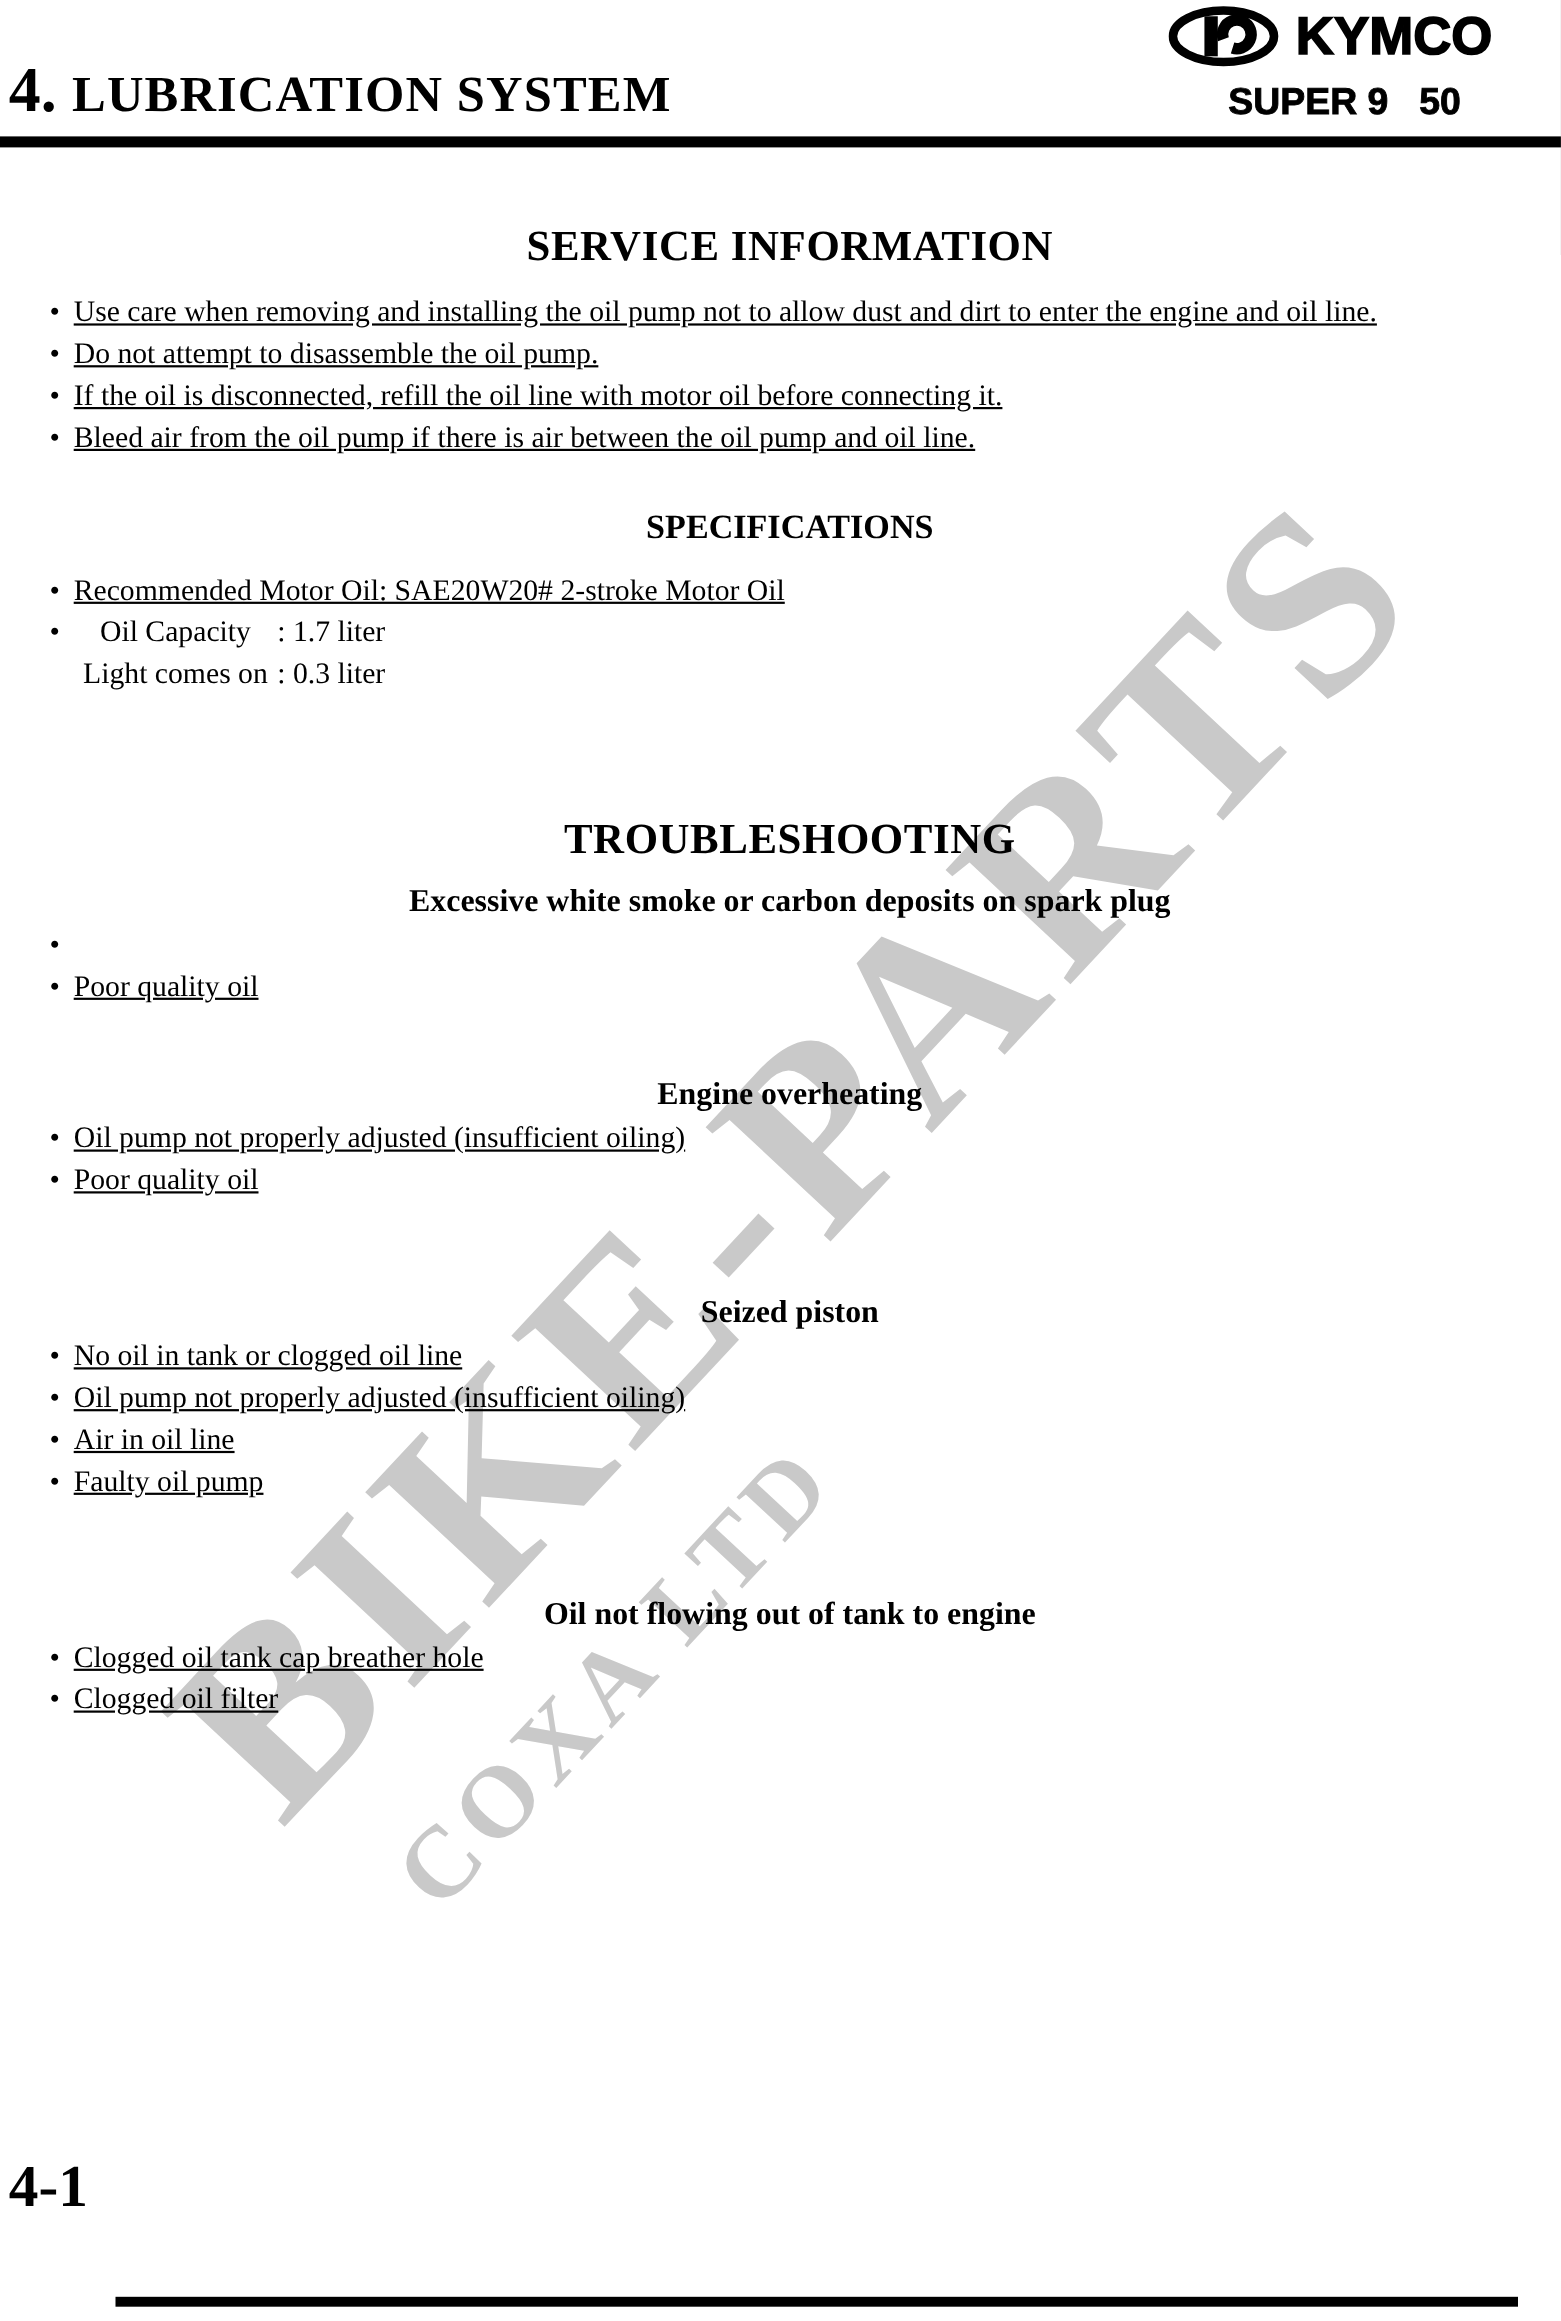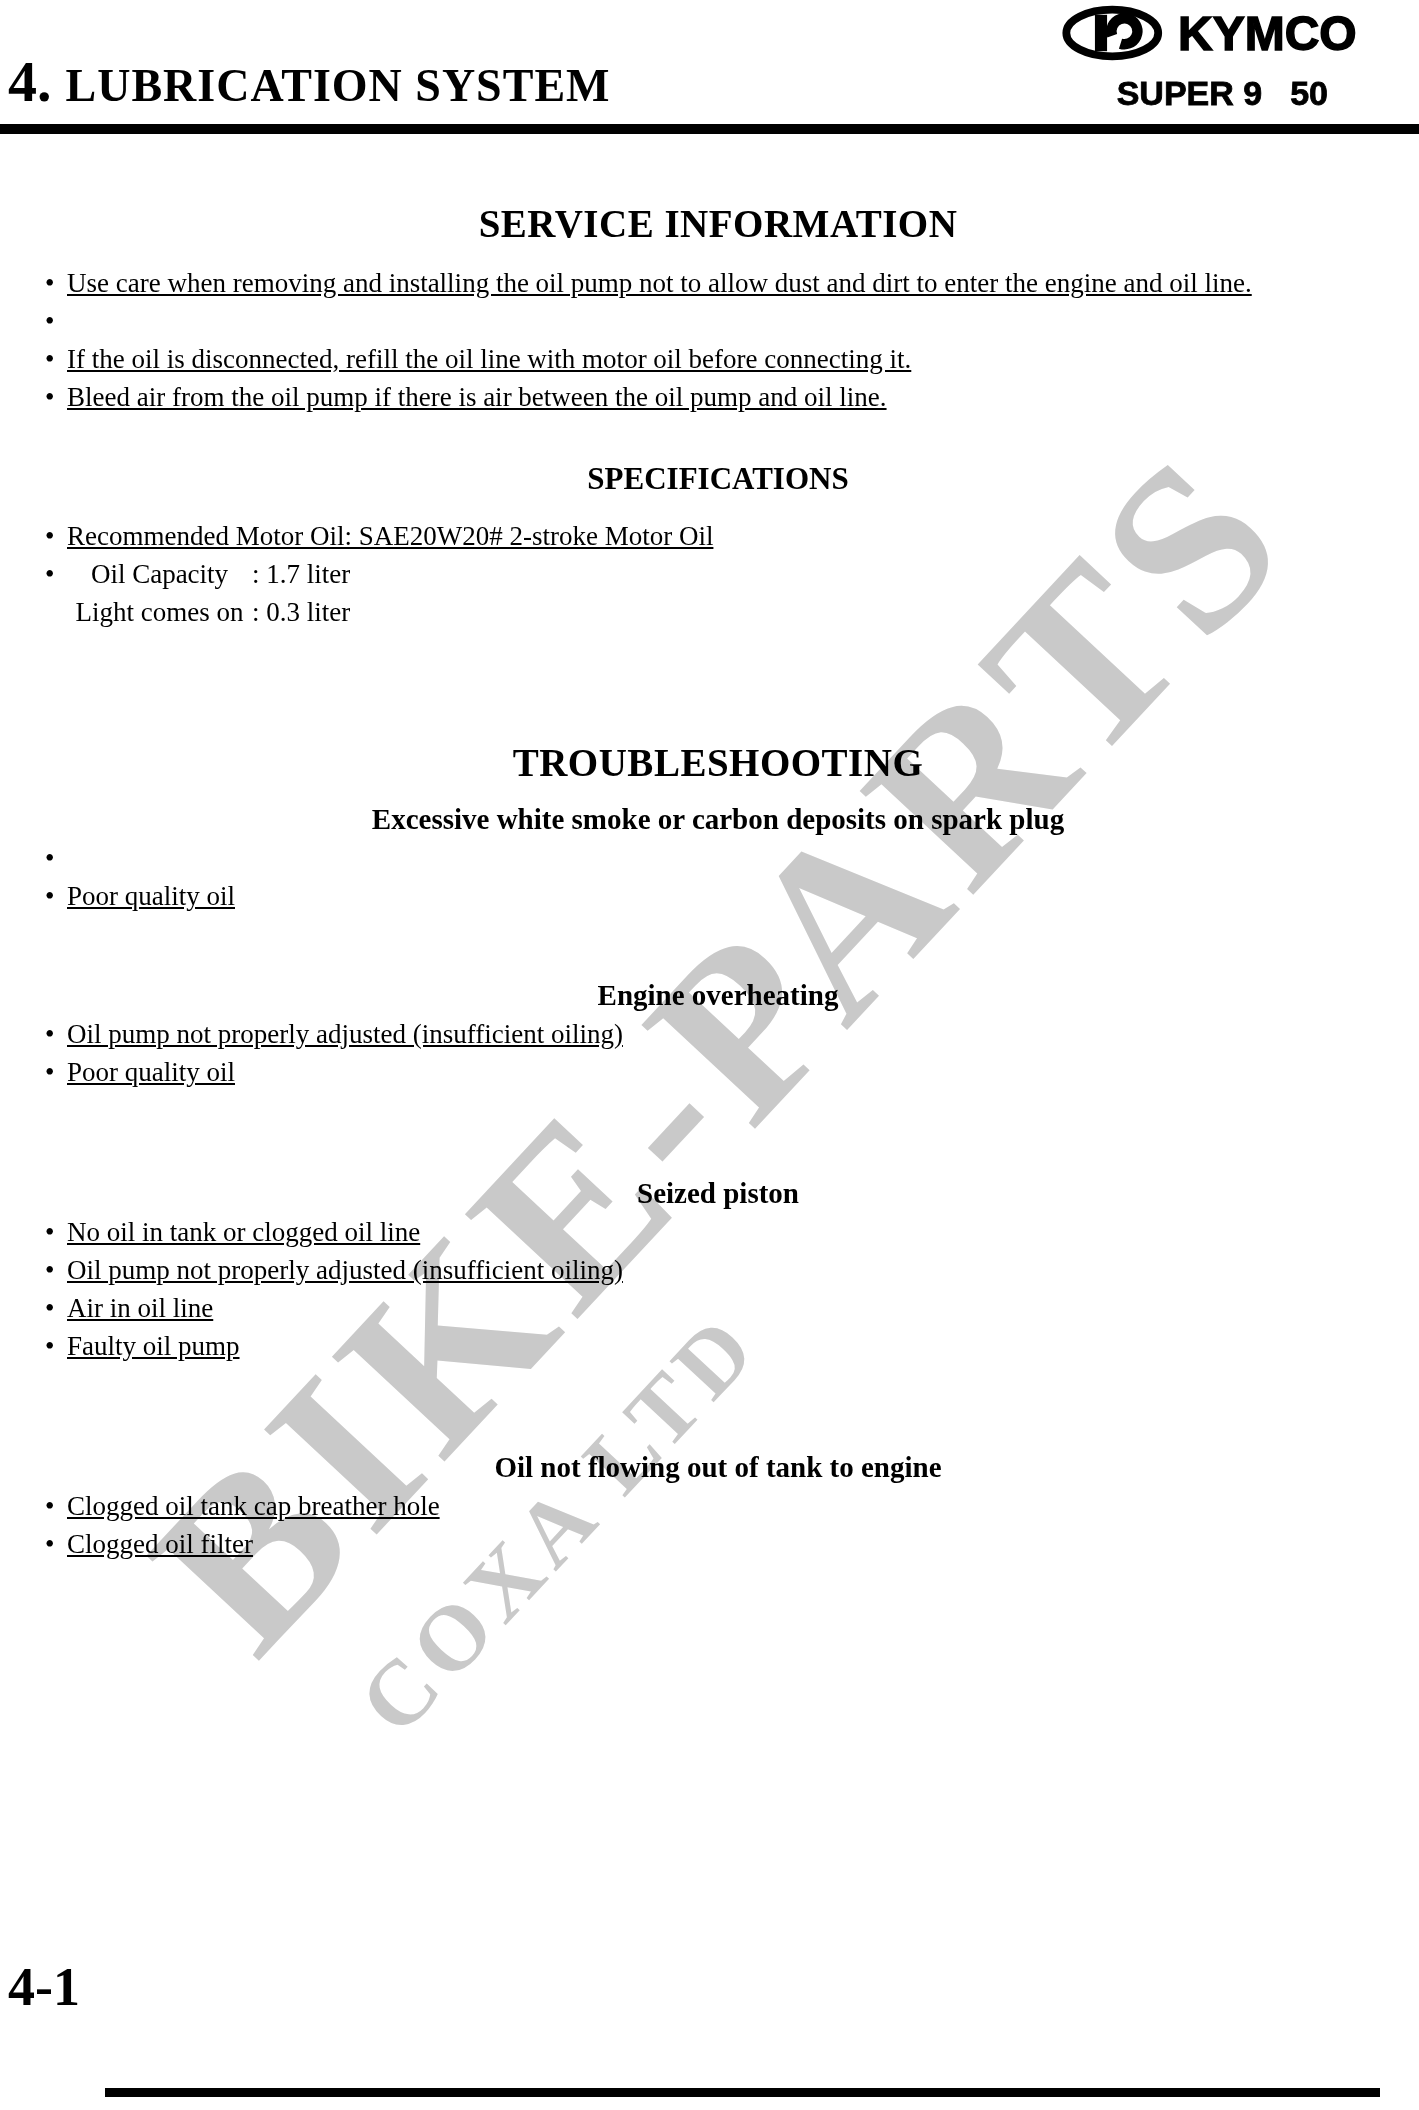--- a/index.html
+++ b/index.html
@@ -142,20 +142,21 @@
     <div class="h1 si">SERVICE INFORMATION</div>
 
 
     <div class="bullets">
       <div class="bullet">
         <span class="dot"></span>
         <span class="btxt">Use care when removing and installing the oil pump not to allow dust and dirt to enter the engine and oil line.</span>
       </div>
       <div class="bullet">
         <span class="dot"></span>
+        <span class="btxt">Do not attempt to disassemble the oil pump.</span>
       </div>
       <div class="bullet">
         <span class="dot"></span>
         <span class="btxt">If the oil is disconnected, refill the oil line with motor oil before connecting it.</span>
       </div>
       <div class="bullet">
         <span class="dot"></span>
         <span class="btxt">Bleed air from the oil pump if there is air between the oil pump and oil line.</span>
       </div>
     </div>

